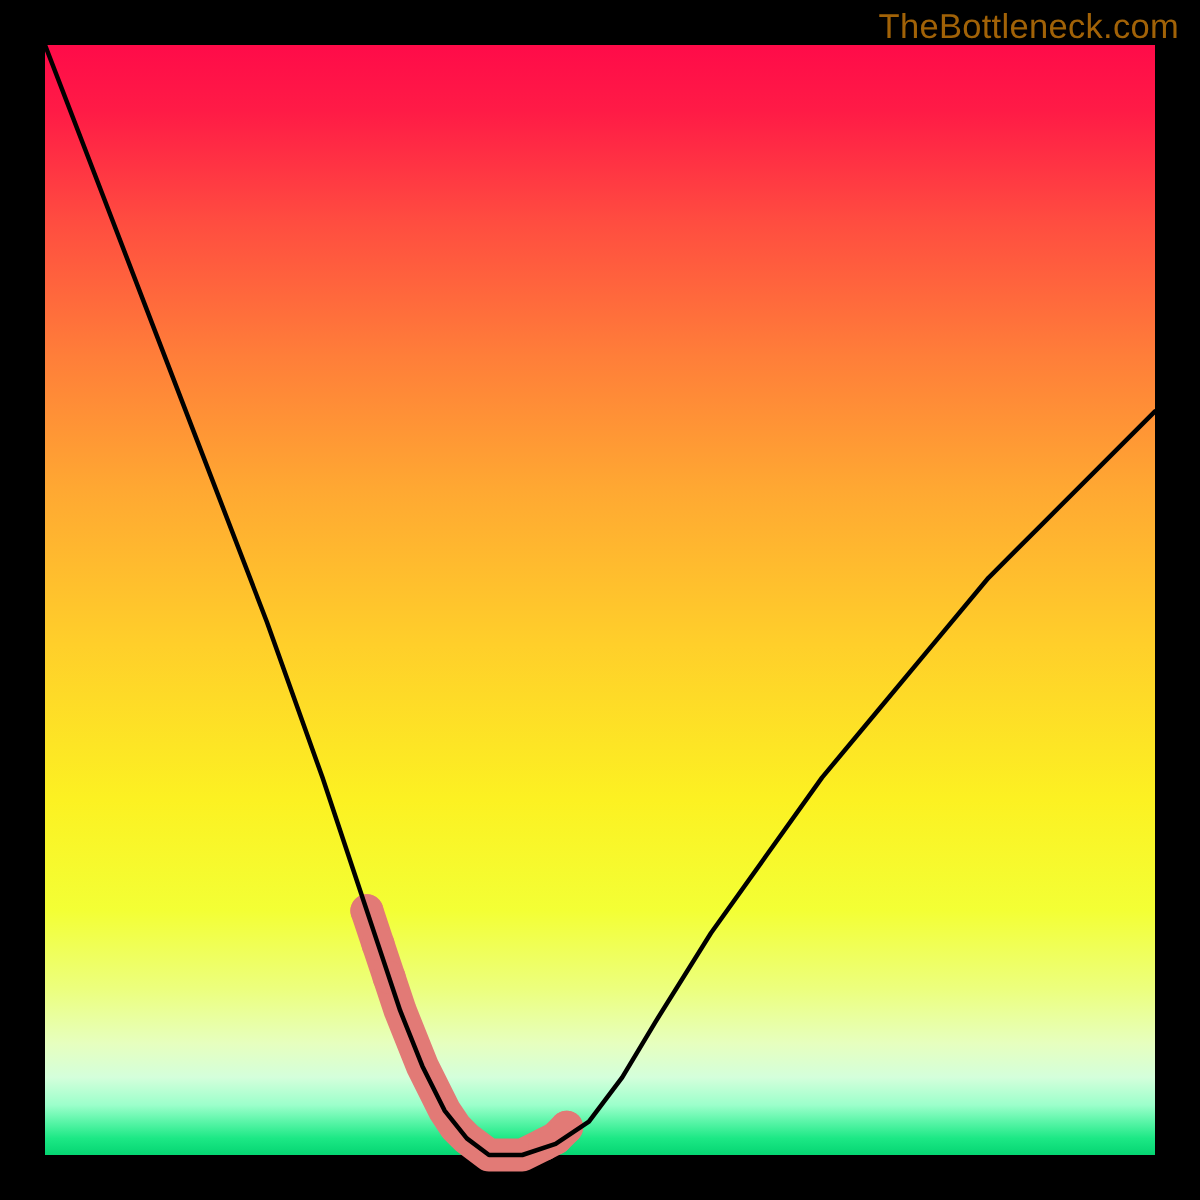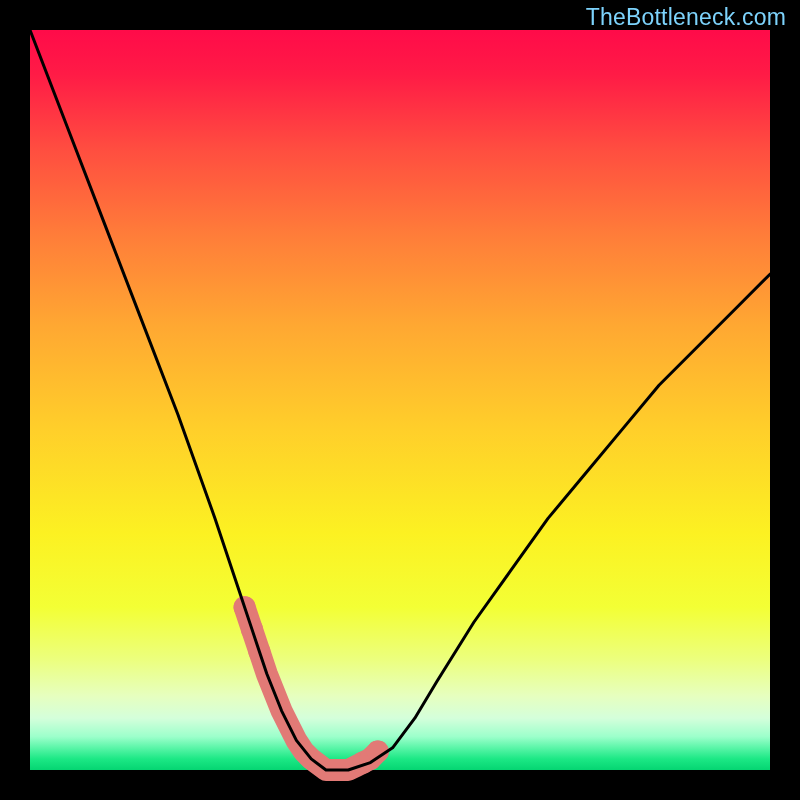--- a/index.html
+++ b/index.html
@@ -41,21 +41,21 @@
       #1ce885 98.5%,
       #05d572 100%
     );
   }
   .watermark {
     position: absolute;
     top: 4px;
     right: 14px;
     font-family: Arial, Helvetica, sans-serif;
     font-size: 23px;
-    color: #7dd3fc;
+    color: #a16207;
     letter-spacing: 0.2px;
     user-select: none;
   }
   svg.curve {
     position: absolute;
     left: 0;
     top: 0;
     width: 740px;
     height: 740px;
     overflow: visible;

